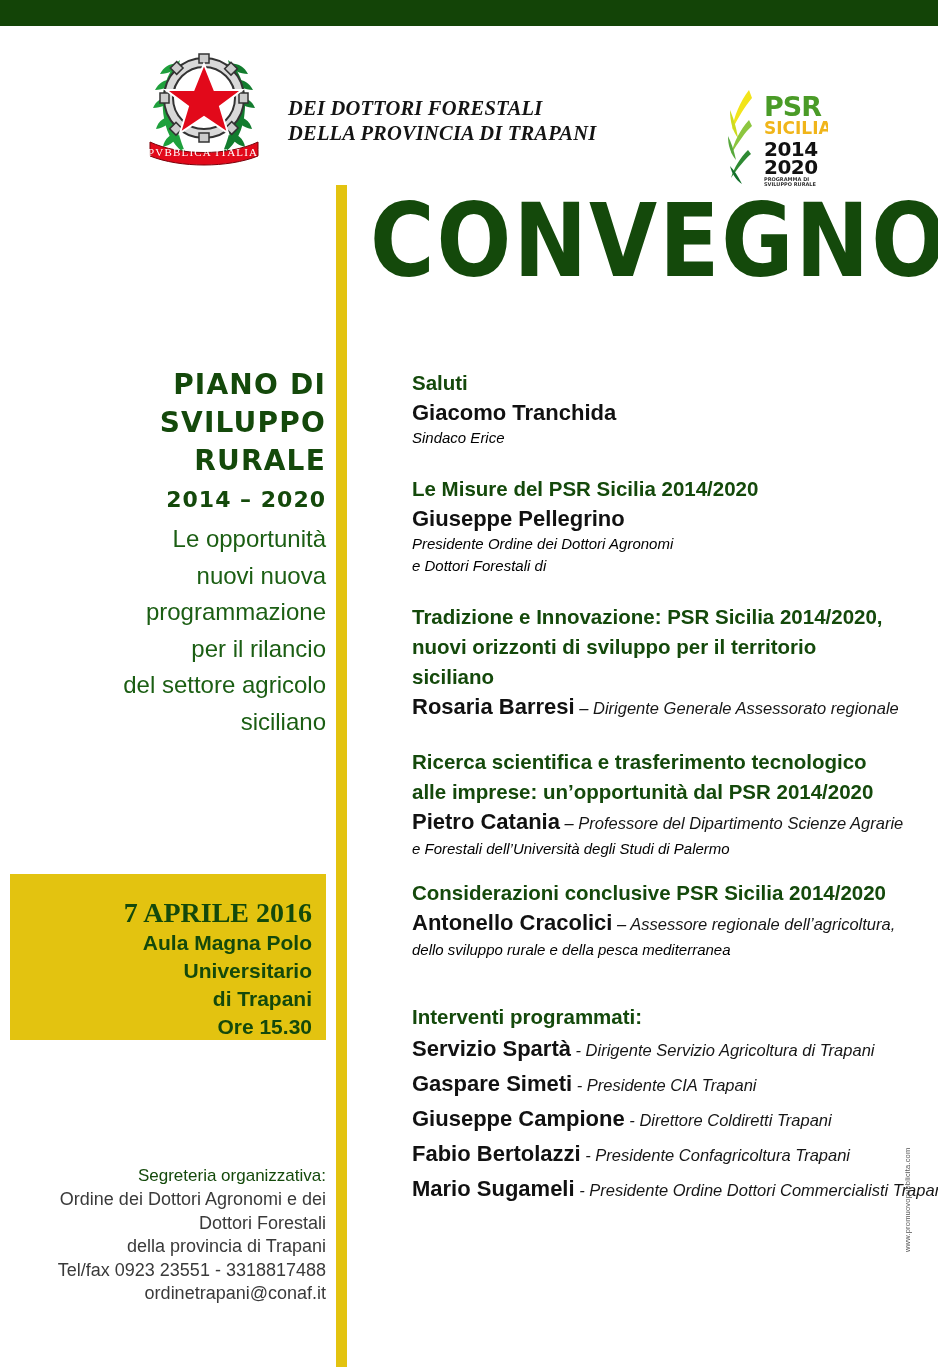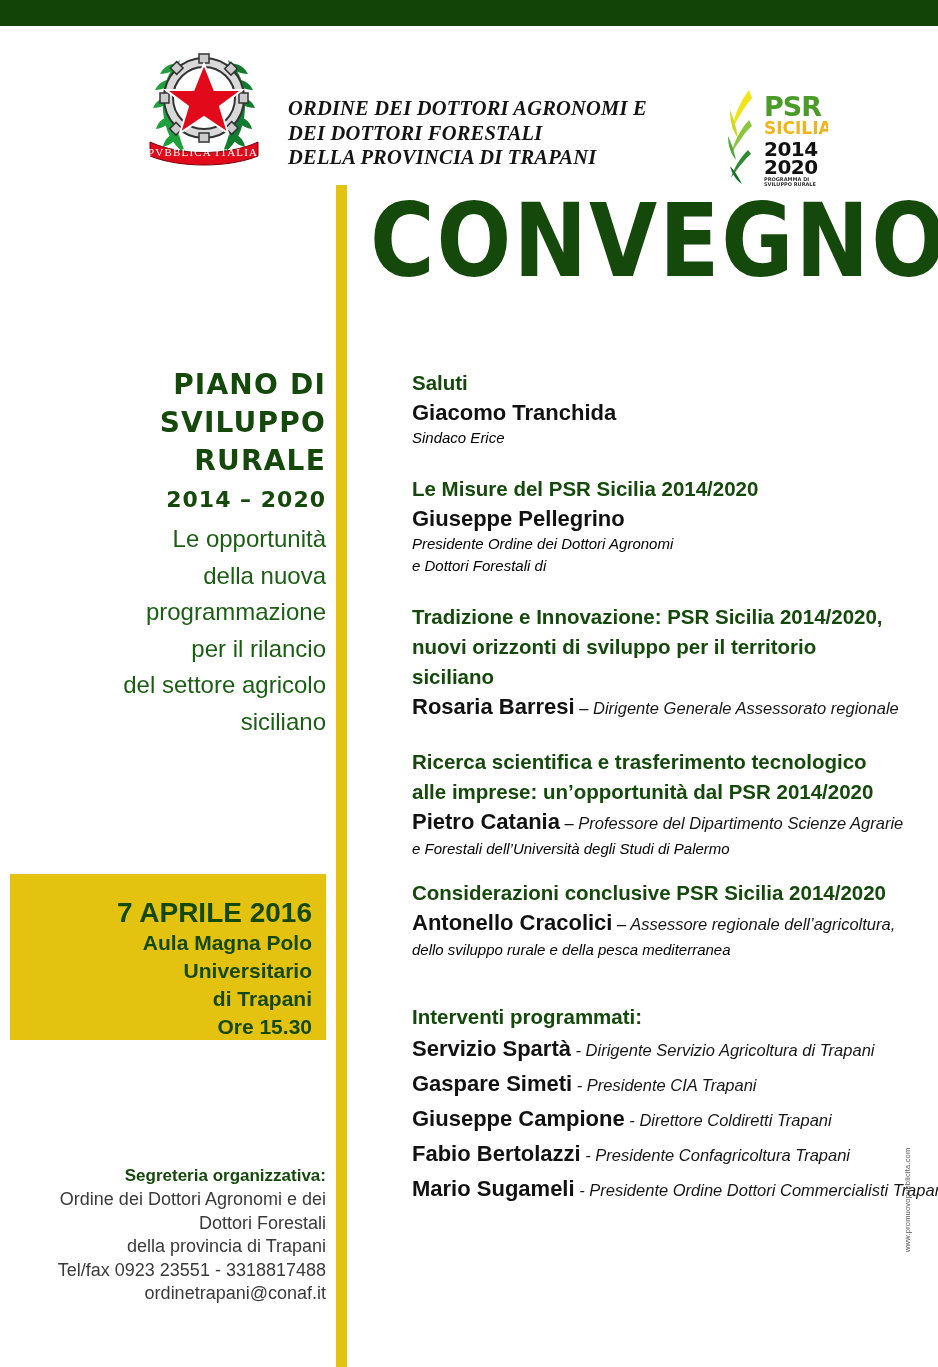--- a/index.html
+++ b/index.html
@@ -129,21 +129,21 @@
     left: 10px;
     top: 874px;
     width: 316px;
     height: 166px;
     background: #e3c310;
     box-sizing: border-box;
     padding: 22px 14px 10px 10px;
     text-align: right;
   }
   .yb-date {
-    font-family: Liberation Sans, sans-serif;
+    font-family: Liberation Serif, serif;
     font-weight: bold;
     font-size: 28px;
     line-height: 33px;
     color: #14490b;
   }
   .yb-line {
     font-family: "Liberation Sans", sans-serif;
     font-weight: bold;
     font-size: 21px;
     line-height: 28px;
@@ -153,21 +153,21 @@
   
   .secretariat {
     position: absolute;
     left: 0px;
     top: 1164px;
     width: 326px;
     text-align: right;
   }
   .sec-title {
     font-family: "Liberation Sans", sans-serif;
-    font-weight: bold;
+    font-weight: normal;
     font-size: 17px;
     line-height: 24px;
     color: #14490b;
   }
   .sec-line {
     font-family: "Liberation Sans", sans-serif;
     font-size: 18px;
     line-height: 23.5px;
     color: #3a3a3a;
   }
@@ -299,21 +299,20 @@
         <polygon fill="#e2091a" stroke="#ffffff" stroke-width="2" points="68,28 78.5,54 106,54 84,70.5 92,97 68,81 44,97 52,70.5 30,54 57.5,54"></polygon>
 
         <g>
           <path d="M14 106 C44 120 92 120 122 106 L122 120 C92 132 44 132 14 120 Z" fill="#e2091a" stroke="#7a0009" stroke-width="1"></path>
           <text x="68" y="120" font-family="Liberation Serif, serif" font-size="11" fill="#ffffff" text-anchor="middle" letter-spacing="1.2">REPVBBLICA ITALIANA</text>
         </g>
       </svg>
     </div>
 
     <div class="org-title">
-      <div>ORDINE DEI DOTTORI AGRONOMI E</div>
       <div>DEI DOTTORI FORESTALI</div>
       <div>DELLA PROVINCIA DI TRAPANI</div>
     </div>
 
     <div class="psr-logo">
       <svg viewBox="0 0 112 108" width="112" height="108" aria-hidden="true">
         <g>
           <path d="M33 10 C24 22 18 36 16 50 C22 38 29 26 36 18 Z" fill="#f2e41a"></path>
           <path d="M14 30 C14 42 17 52 22 58 C20 46 17 37 14 30 Z" fill="#cddb1e"></path>
           <path d="M33 40 C24 50 18 62 15 74 C22 63 29 52 36 46 Z" fill="#8cc63f"></path>
@@ -333,21 +332,21 @@
 
   <div class="convegno">CONVEGNO</div>
 
   <div class="left-col">
     <div class="psr-head">PIANO DI</div>
     <div class="psr-head">SVILUPPO</div>
     <div class="psr-head">RURALE</div>
     <div class="psr-years">2014 – 2020</div>
     <div class="psr-sub">
       <div>Le opportunità</div>
-      <div>della nuova</div>
+      <div>nuovi nuova</div>
       <div>programmazione</div>
       <div>per il rilancio</div>
       <div>del settore agricolo</div>
       <div>siciliano</div>
     </div>
   </div>
 
   <div class="yellow-box">
     <div class="yb-date">7 APRILE 2016</div>
     <div class="yb-line">Aula Magna Polo Universitario</div>

